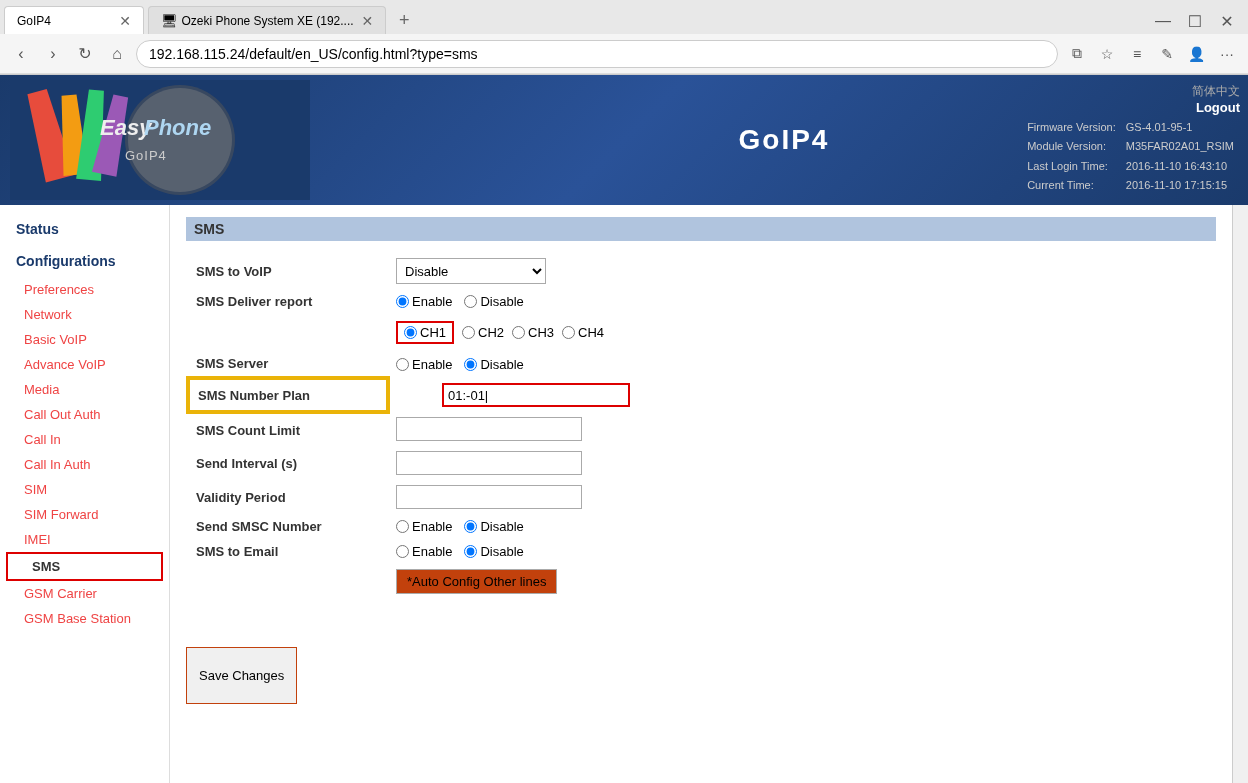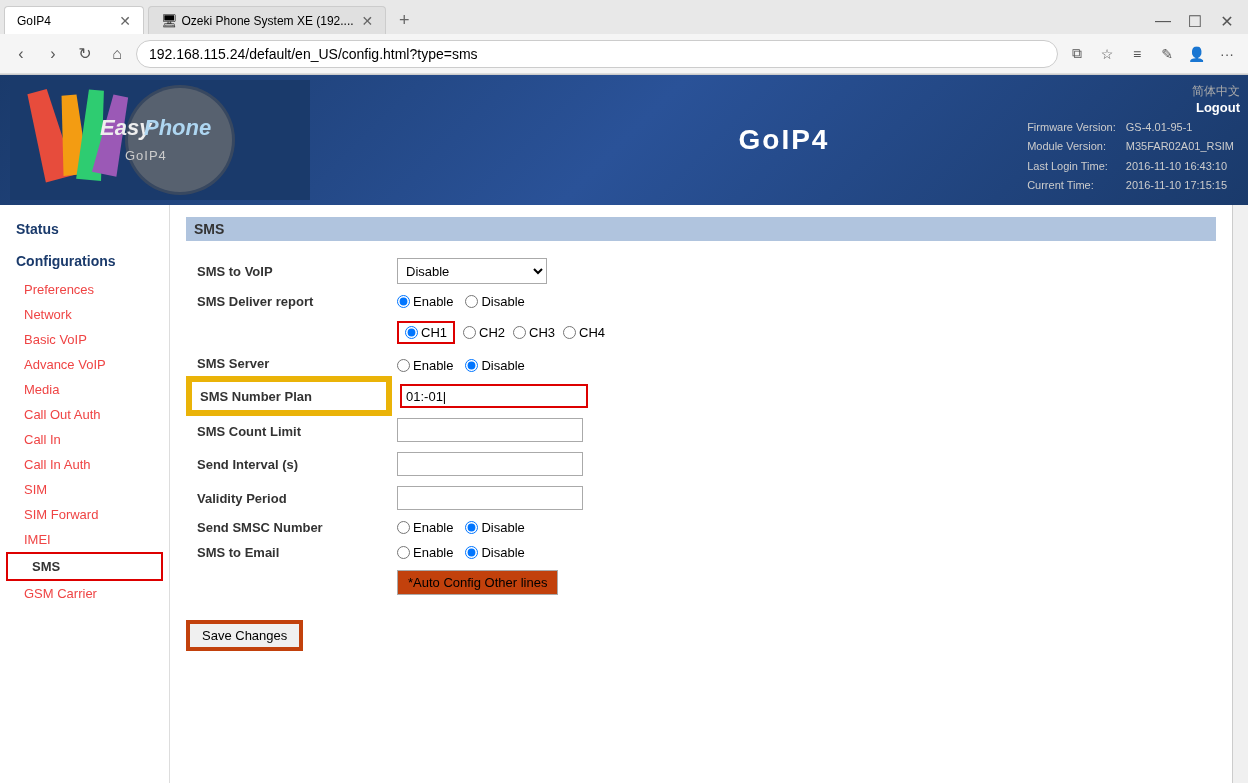--- a/index.html
+++ b/index.html
@@ -46,29 +46,29 @@
     .content { flex: 1; padding: 12px 16px; overflow-y: auto; }
     .section-title { font-size: 14px; font-weight: bold; color: #333; background: #b0c4de; padding: 4px 8px; margin-bottom: 12px; }
 
     .form-table { width: 100%; border-collapse: collapse; }
     .form-table td { padding: 5px 8px; vertical-align: middle; }
     .form-label { color: #333; font-size: 13px; white-space: nowrap; width: 200px; font-weight: bold; }
     .form-control-cell { }
 
     select.form-select { height: 26px; border: 1px solid #aaa; font-size: 13px; padding: 2px 4px; background: #fff; min-width: 150px; }
     input[type="text"].form-input { height: 24px; border: 1px solid #aaa; font-size: 13px; padding: 2px 4px; min-width: 150px; }
-    input[type="text"].form-input-highlight { height: 24px; border: 2px solid #d00; font-size: 13px; padding: 2px 4px; min-width: 150px; background: #fff; }
+    input[type="text"].form-input-highlight { height: 24px; border: 2px solid #d00; font-size: 13px; padding: 2px 4px; min-width: 150px; background: #fff; margin-left: 44px; }
 
     .radio-group { display: flex; align-items: center; gap: 12px; }
     .radio-label { display: flex; align-items: center; gap: 3px; cursor: pointer; font-size: 13px; }
 
     .channel-row { display: flex; align-items: center; gap: 8px; padding: 2px 0; }
 
     .auto-config-btn { padding: 4px 10px; background: #c2410c; border: 1px solid #aaa; cursor: pointer; font-size: 13px; }
-    .save-btn { padding: 4px 12px; background: #f0f0f0; border: 4px solid #c2410c; cursor: pointer; font-size: 13px; margin-top: 4px; }
+    .save-btn { padding: 20px 12px; background: #f0f0f0; border: 1px solid #c2410c; cursor: pointer; font-size: 13px; margin-top: 32px; }
 
     
     .logo-area { display: flex; align-items: center; justify-content: center; width: 320px; overflow: hidden; }
 
     .scrollbar-right { width: 16px; background: #f0f0f0; border-left: 1px solid #ccc; }
   </style>
 </head>
 <body>
 
 <div class="browser-chrome">
@@ -174,20 +174,21 @@
       <div class="sidebar-item">Advance VoIP</div>
       <div class="sidebar-item">Media</div>
       <div class="sidebar-item">Call Out Auth</div>
       <div class="sidebar-item">Call In</div>
       <div class="sidebar-item">Call In Auth</div>
       <div class="sidebar-item">SIM</div>
       <div class="sidebar-item">SIM Forward</div>
       <div class="sidebar-item">IMEI</div>
       <div class="sidebar-item-sms">SMS</div>
       <div class="sidebar-item">GSM Carrier</div>
+      <div class="sidebar-item">GSM Base Station</div>
     </div>
 
     <div class="content">
       <div class="section-title">SMS</div>
 
       <table class="form-table">
 
         <tbody>
             <tr>
           <td class="form-label">SMS to VoIP</td>
@@ -251,21 +252,21 @@
               </label>
               <label class="radio-label">
                 <input type="radio" name="sms_server" value="disable" checked="" style="">
                 <span>Disable</span>
               </label>
             </div>
           </td>
         </tr>
 
         <tr style="background:#fff;">
-          <td class="form-label" style="border:6px solid #eab308;font-weight:bold;margin-left:44px;">SMS Number Plan</td>
+          <td class="form-label" style="border:4px solid #eab308;font-weight:bold;margin-left:44px;">SMS Number Plan</td>
           <td class="form-control-cell">
             <input type="text" class="form-input-highlight" value="01:-01|" style="">
           </td>
         </tr>
 
         <tr>
           <td class="form-label">SMS Count Limit</td>
           <td class="form-control-cell">
             <input type="text" class="form-input" value="" style="">
           </td>

